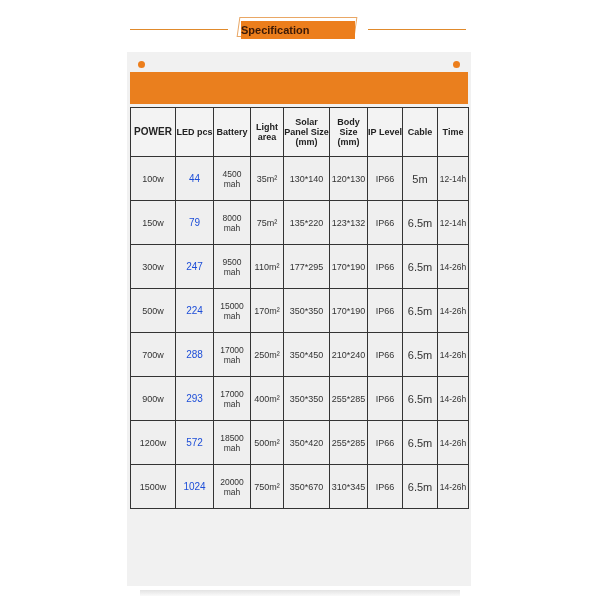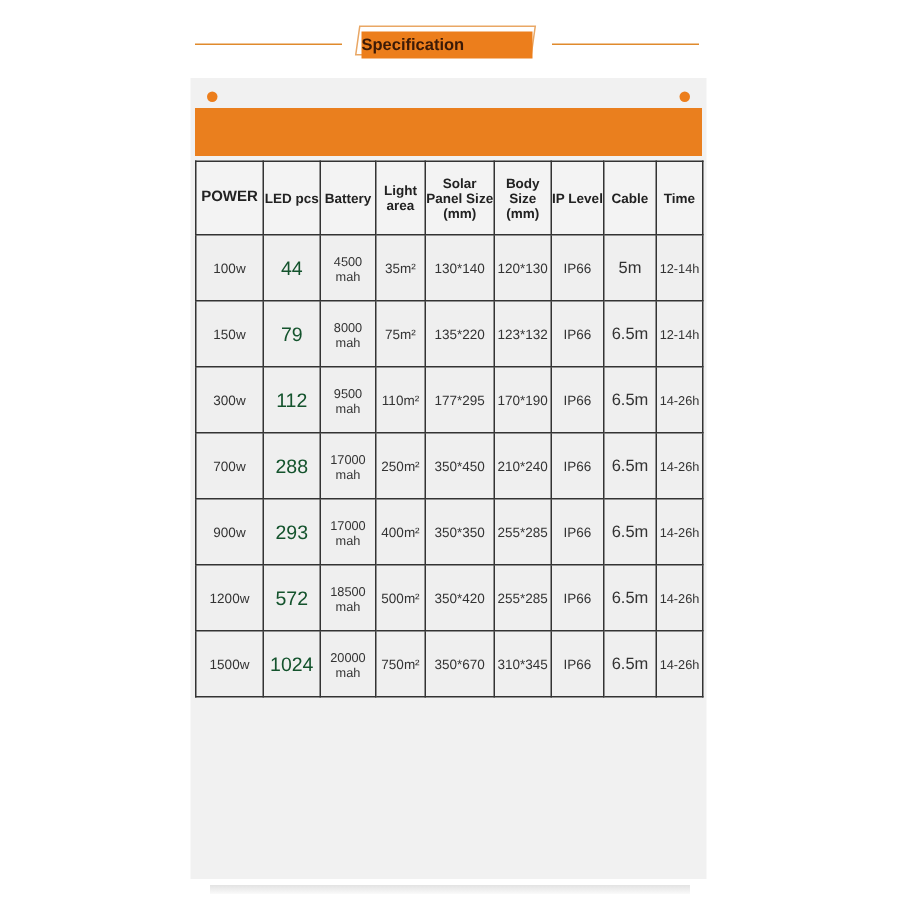--- a/index.html
+++ b/index.html
@@ -11,21 +11,21 @@
   .title-back{position:absolute;left:0;top:0;width:116px;height:18px;border:1px solid #e9a765;background:#fff;transform:skewX(-8deg);}
   .title-box{position:absolute;left:3px;top:4px;width:114px;height:18px;background:#ec7e1c;color:#3b1a07;font-weight:bold;font-size:11px;line-height:18px;}
   .panel{position:absolute;left:127px;top:52px;width:344px;height:534px;background:#f1f1f1;}
   .dot{position:absolute;top:61px;width:7px;height:7px;border-radius:50%;background:#ec7e1c;}
   .dot.l{left:138px;} .dot.r{left:453px;}
   .band{position:absolute;left:130px;top:72px;width:338px;height:32px;background:#ea7f1e;}
   table{position:absolute;left:130px;top:107px;width:338px;border-collapse:collapse;table-layout:fixed;background:#efefef;}
   td,th{border:1px solid #333;text-align:center;color:#333;padding:0;overflow:hidden;}
   th{height:48px;font-size:9px;font-weight:bold;color:#222;line-height:10px;background:#f3f3f3;}
   td{height:43px;font-size:9px;font-family:"Liberation Sans",sans-serif;}
-  td.led{font-size:13px;color:#14532d;}
+  td.led{font-size:10px;color:#1d4ed8;}
   td.bat{font-size:8.5px;line-height:10px;}
   td.cab{font-size:11px;}
   td.time{font-size:8.5px;}
   th.power{font-size:10px;}
   .shadow{position:absolute;left:140px;top:590px;width:320px;height:6px;background:linear-gradient(#e3e3e3,#fafafa);}
 </style>
 </head>
 <body>
 
 <div class="hline left"></div>
@@ -83,24 +83,35 @@
         <td class="bat">8000 mah</td>
         <td>75m²</td>
         <td>135*220</td>
         <td>123*132</td>
         <td>IP66</td>
         <td class="cab">6.5m</td>
         <td class="time">12-14h</td>
       </tr>
       <tr>
         <td>300w</td>
-        <td class="led">112</td>
+        <td class="led">247</td>
         <td class="bat">9500 mah</td>
         <td>110m²</td>
         <td>177*295</td>
+        <td>170*190</td>
+        <td>IP66</td>
+        <td class="cab">6.5m</td>
+        <td class="time">14-26h</td>
+      </tr>
+      <tr>
+        <td>500w</td>
+        <td class="led">224</td>
+        <td class="bat">15000 mah</td>
+        <td>170m²</td>
+        <td>350*350</td>
         <td>170*190</td>
         <td>IP66</td>
         <td class="cab">6.5m</td>
         <td class="time">14-26h</td>
       </tr>
       <tr>
         <td>700w</td>
         <td class="led">288</td>
         <td class="bat">17000 mah</td>
         <td>250m²</td>

